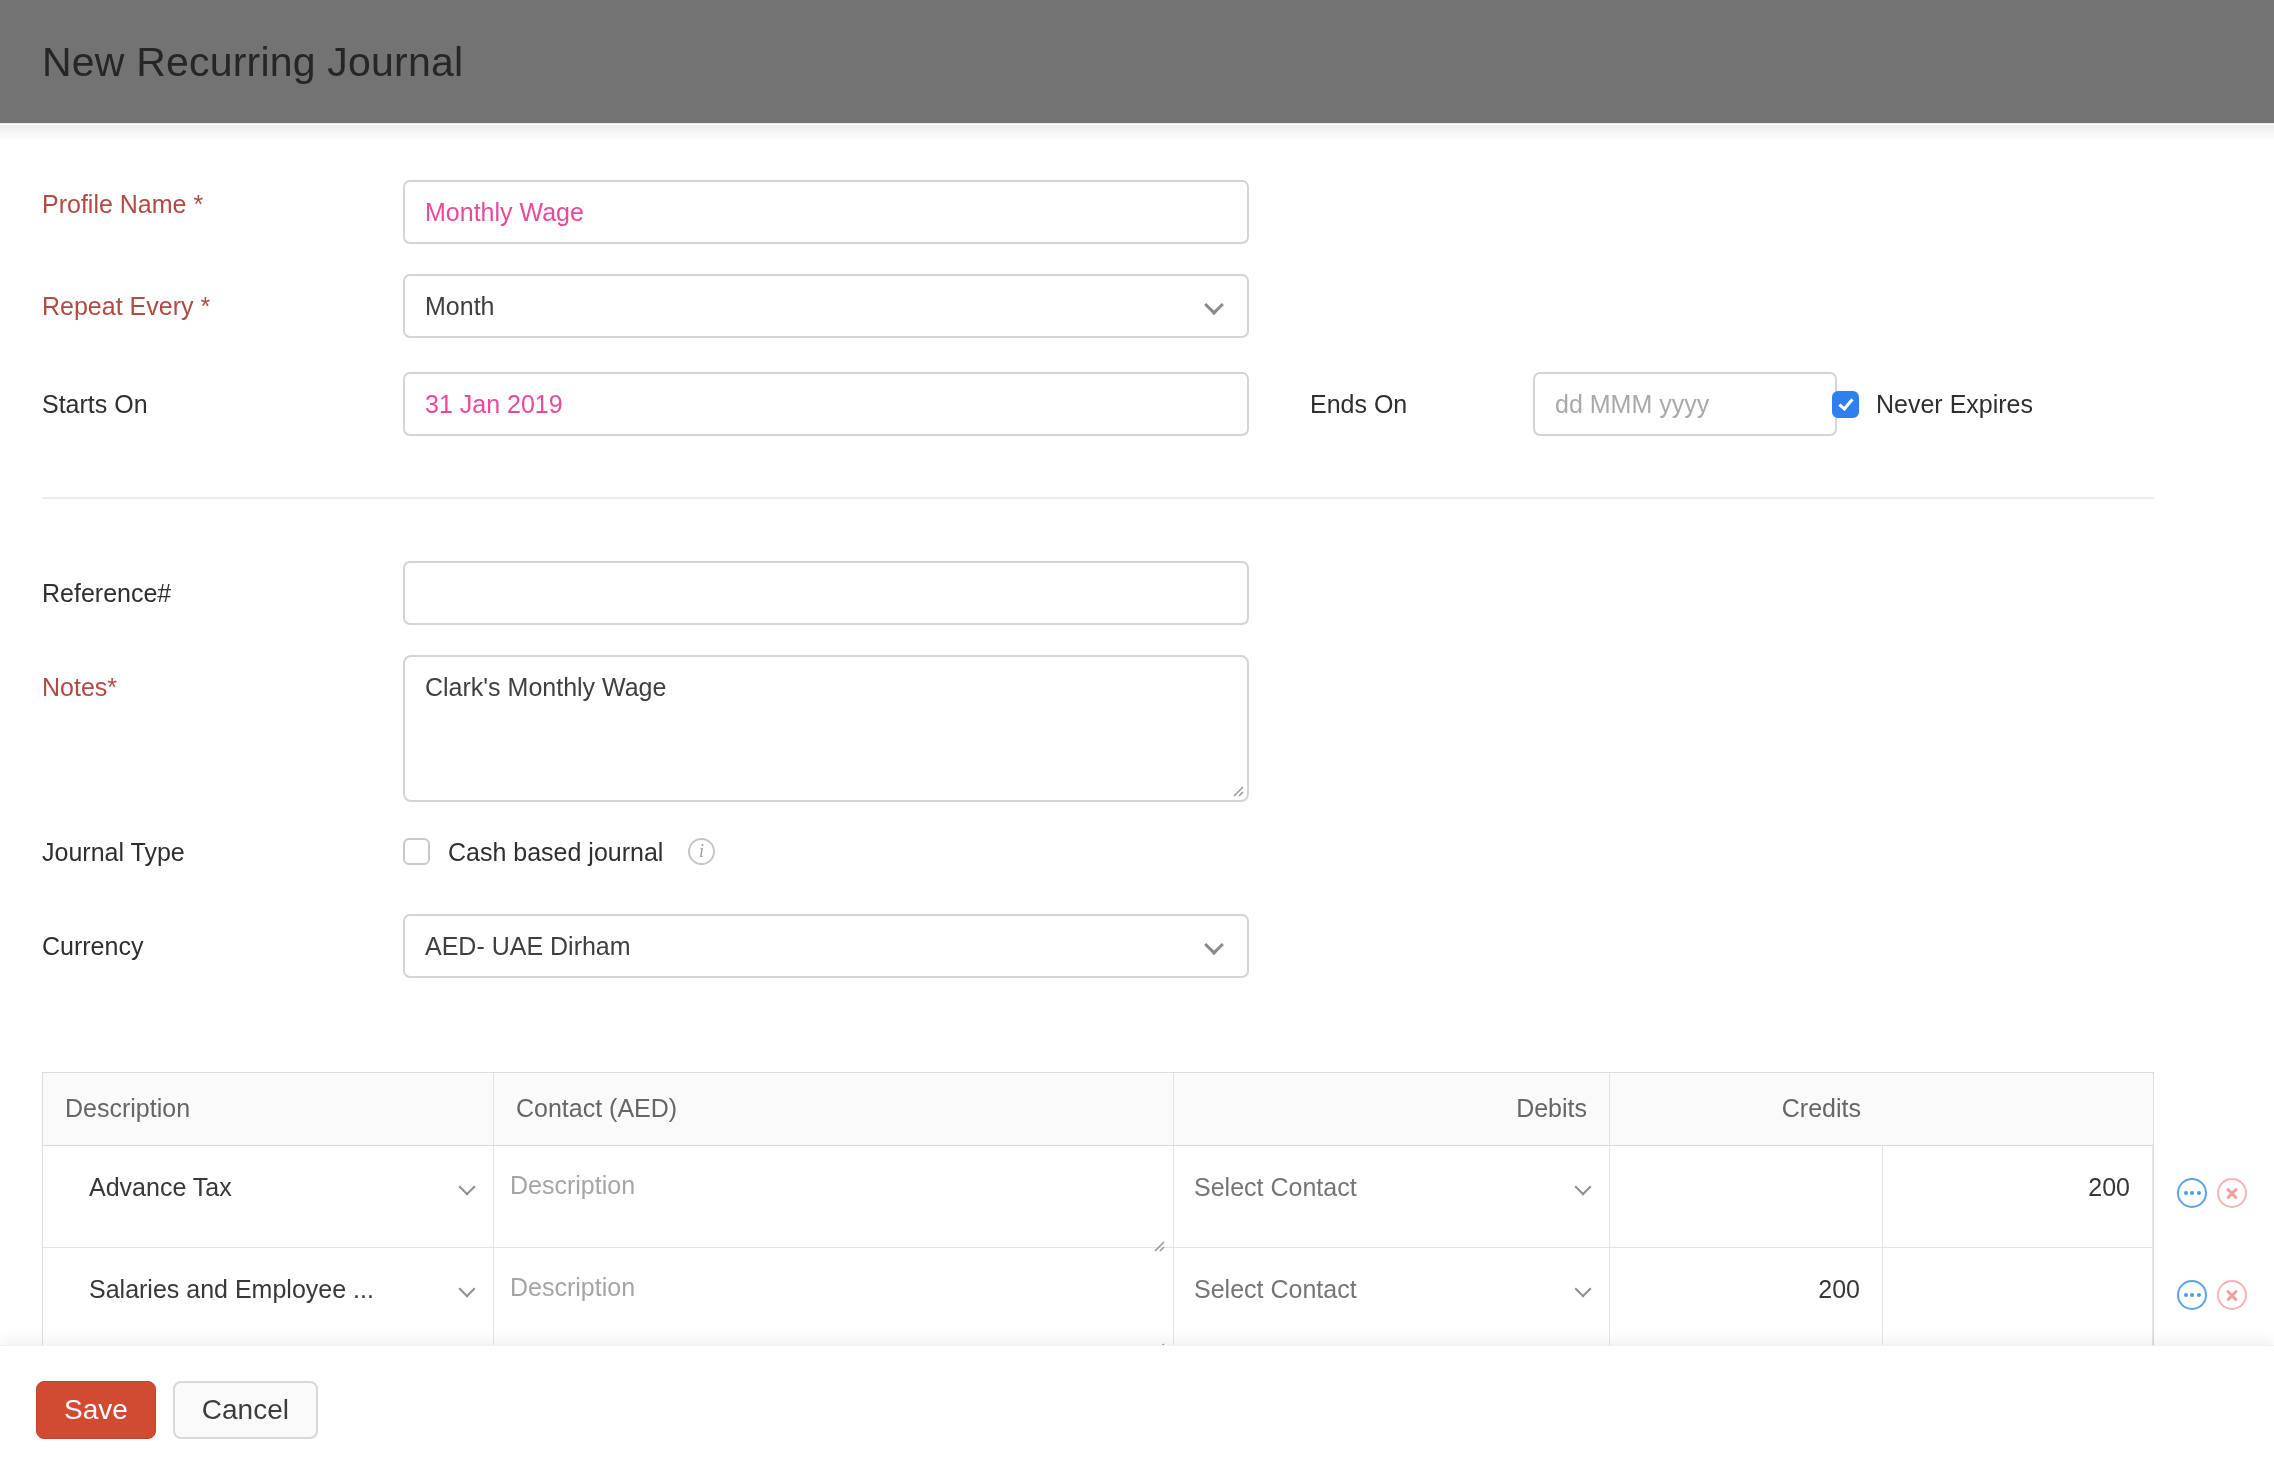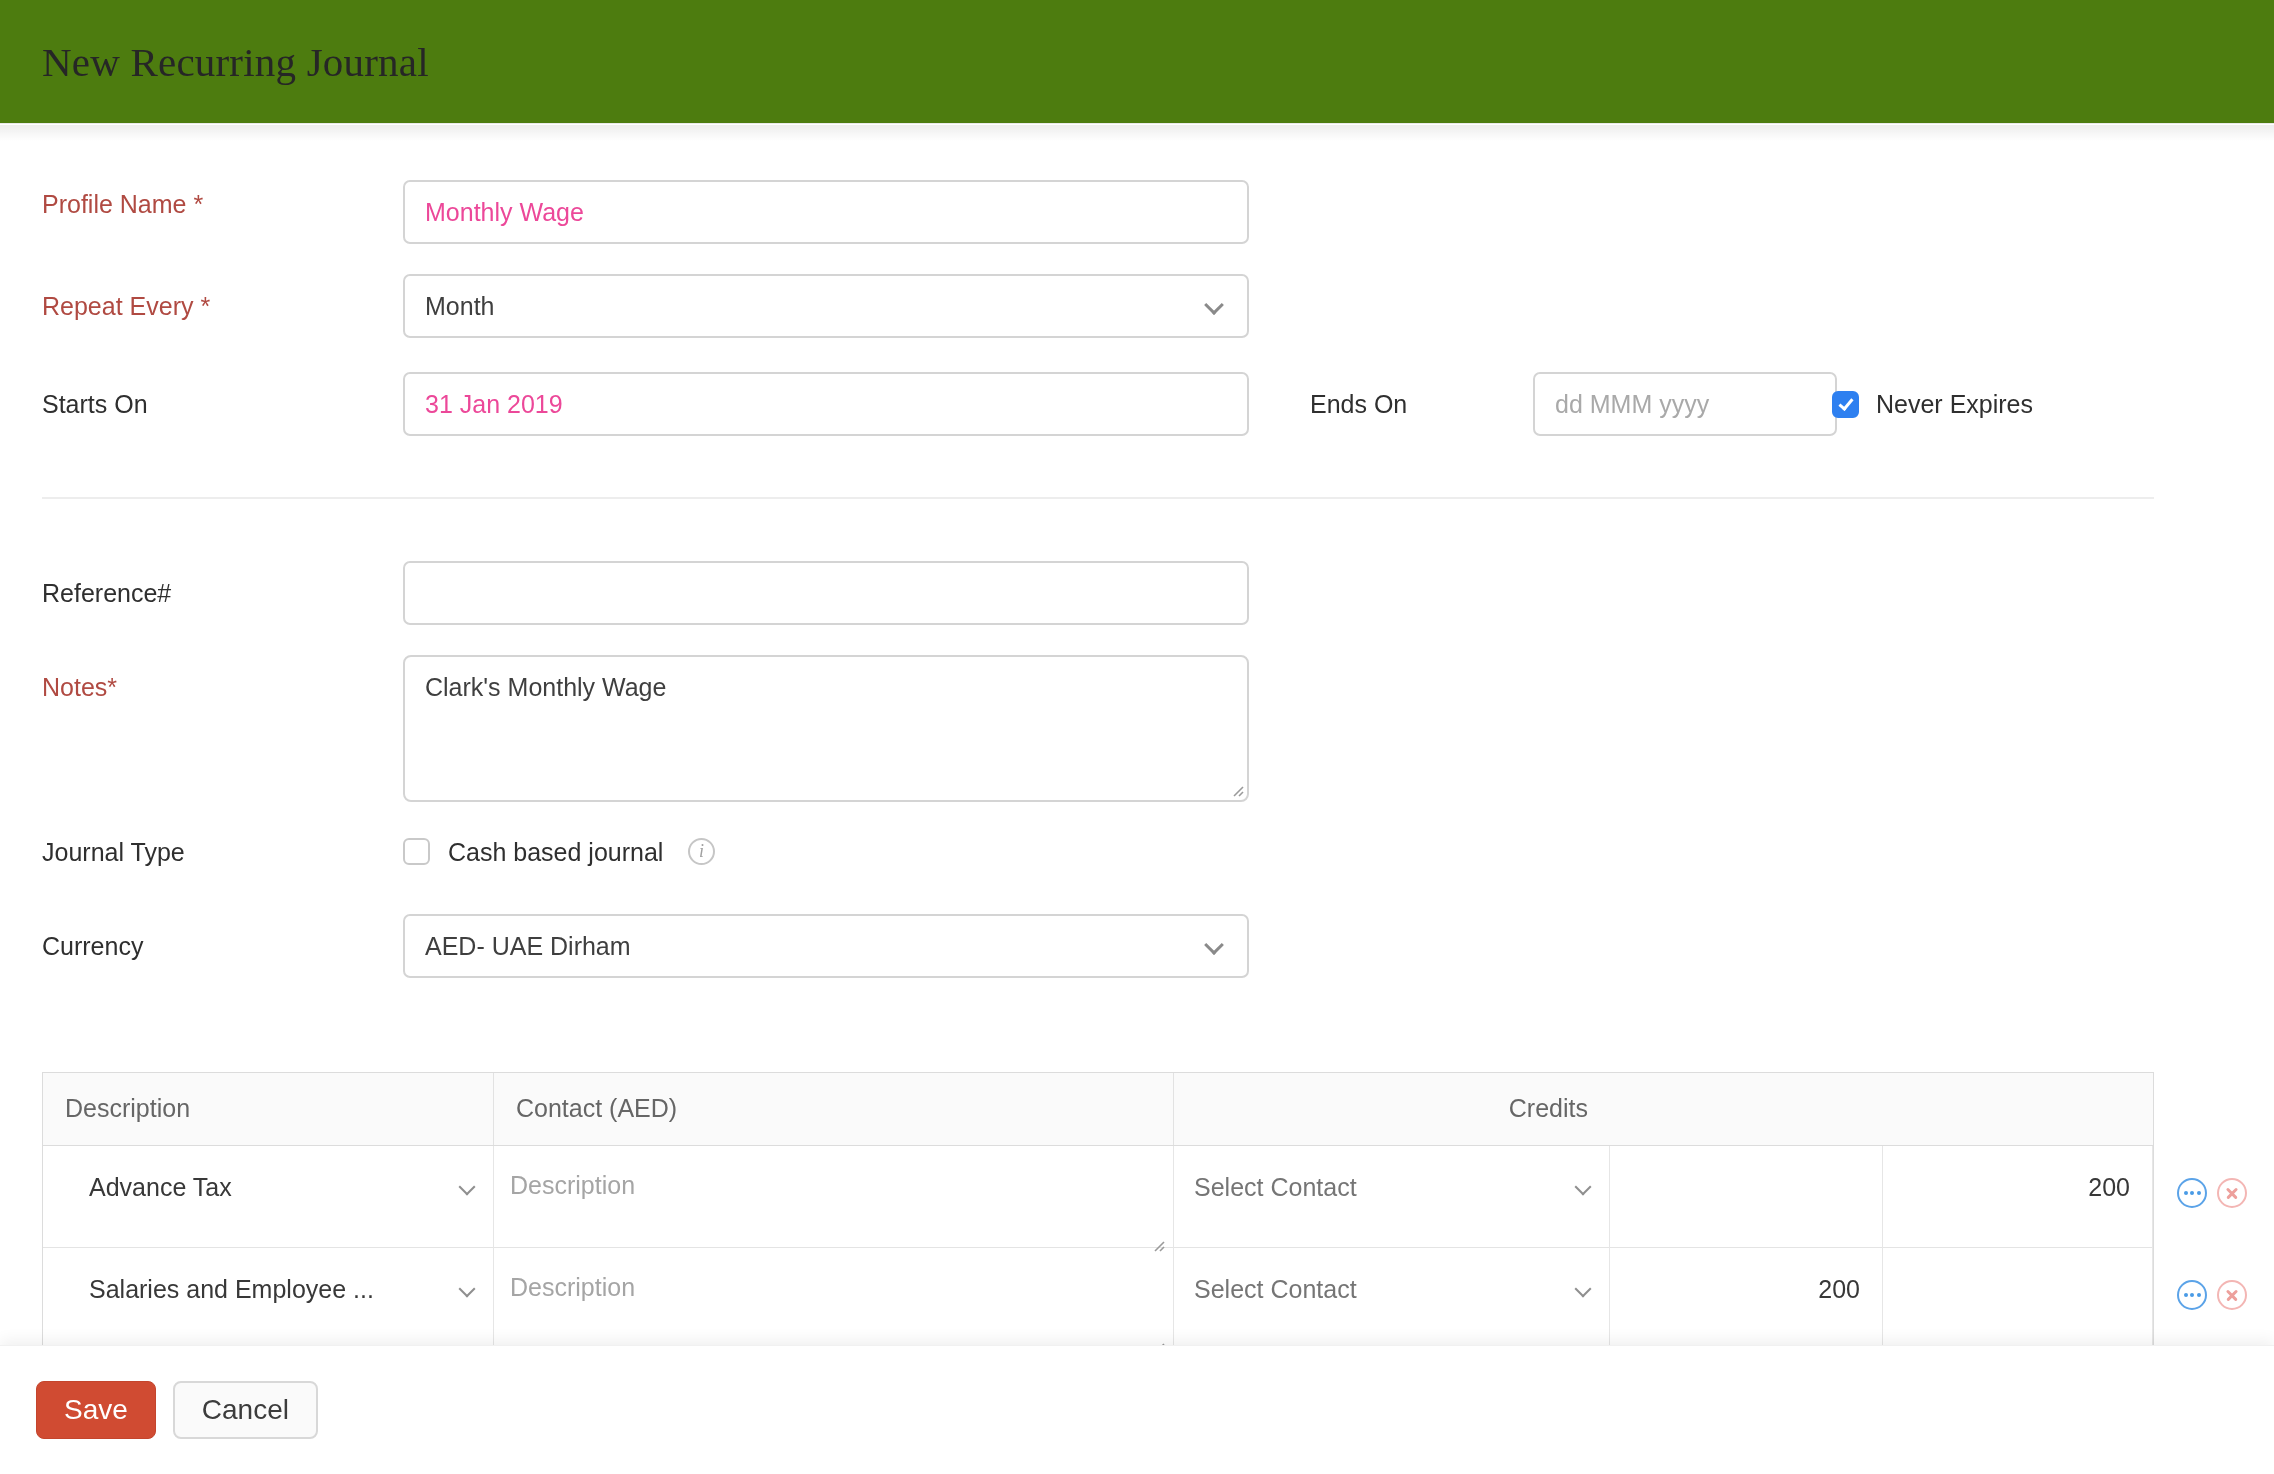--- a/index.html
+++ b/index.html
@@ -4,21 +4,21 @@
 <style>
   * { margin:0; padding:0; box-sizing:border-box; }
   html,body { width:2274px; height:1474px; }
   body {
     position:relative; overflow:hidden; background:#fff;
     font-family:"Liberation Sans","DejaVu Sans",sans-serif;
     color:#3c3c3c;
   }
 
   
-  .header { position:absolute; top:0; left:0; width:2274px; height:124px; background:#4d7c0f; border-bottom:1px solid #e9e9e9; z-index:5;font-family:Liberation Serif, serif; }
+  .header { position:absolute; top:0; left:0; width:2274px; height:124px; background:#737373; border-bottom:1px solid #e9e9e9; z-index:5; }
   .header h1 { position:absolute; left:42px; top:0; height:124px; line-height:124px; font-size:41px; font-weight:500; color:#262626; letter-spacing:.2px; }
   .header-shadow { position:absolute; top:125px; left:0; width:2274px; height:16px; background:linear-gradient(to bottom, rgba(0,0,0,0.07), rgba(0,0,0,0)); z-index:4; pointer-events:none; }
 
   
   .flabel { position:absolute; left:42px; height:64px; line-height:64px; font-size:25px; color:#2f2f2f; white-space:nowrap; }
   .flabel.req { color:#b04a42; }
   .finput {
     position:absolute; left:403px; width:846px; height:64px;
     border:2px solid #d4d4d4; border-radius:7px; background:#fff;
     font-family:inherit; font-size:25px; color:#ec4899; padding:0 20px; outline:none;
@@ -143,20 +143,21 @@
     <span class="chev"></span>
   </div>
 
 </div>
 
 <div class="jtable">
 
   <div class="thead">
     <div class="th">Description</div>
     <div class="th">Contact (AED)</div>
+    <div class="th num">Debits</div>
     <div class="th num">Credits</div>
   </div>
 
   <div class="trow">
     <div class="td td-sel">
       <span>Advance Tax</span>
       <span class="cell-chev"></span>
     </div>
     <div class="td td-desc">
       <textarea class="cell-ta" placeholder="Description" style=""></textarea>

